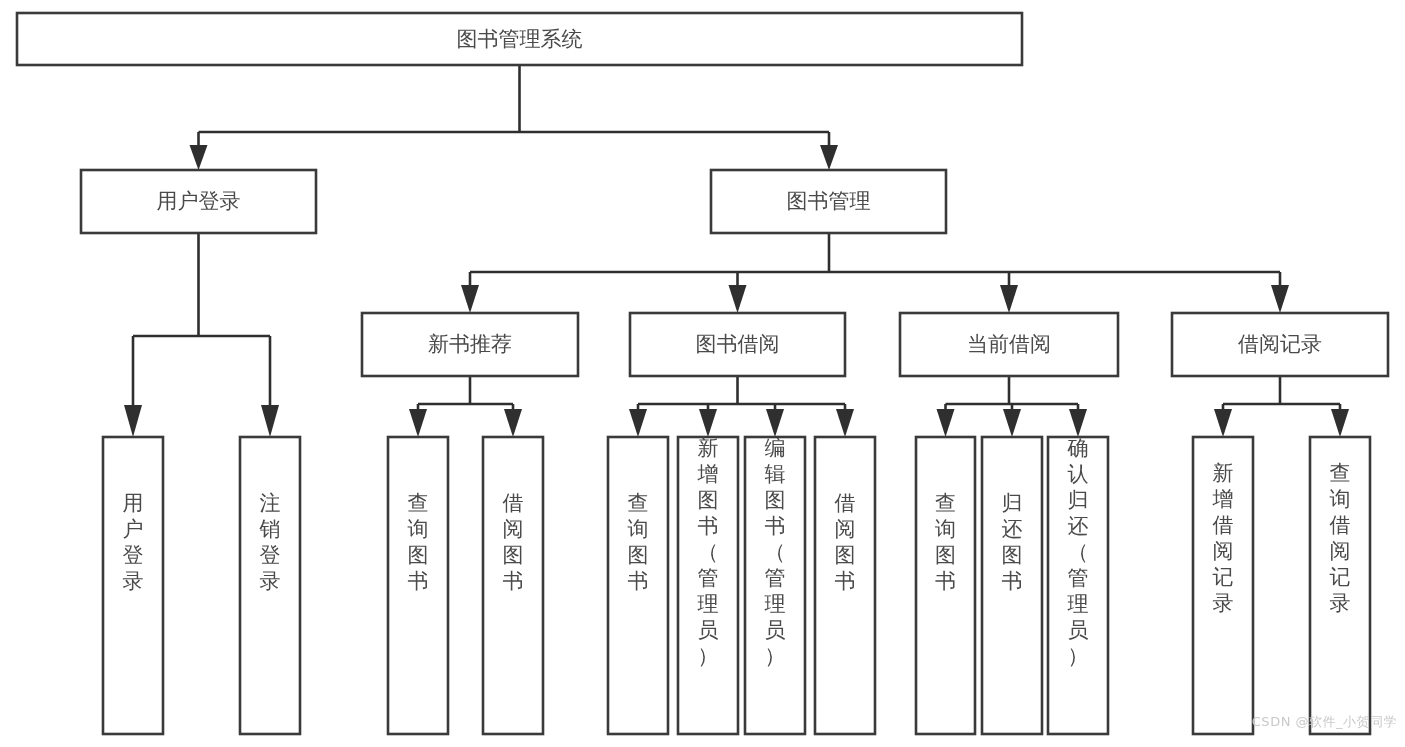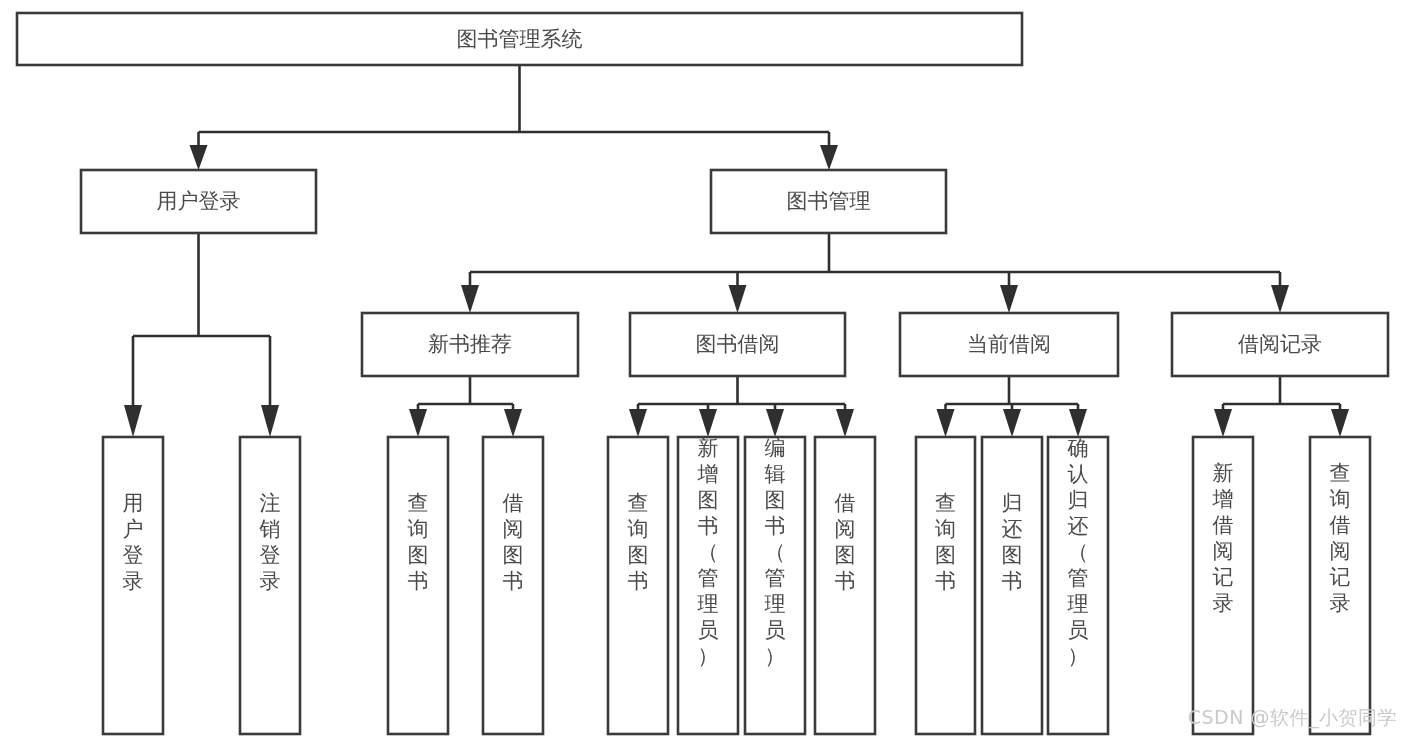--- a/index.html
+++ b/index.html
@@ -52,21 +52,21 @@
     fill: #4a4a4a;
     font-family: "DejaVu Sans", "Liberation Sans", sans-serif;
     font-size: 21px;
     text-anchor: middle;
   }
   .watermark-text {
     position: absolute;
     right: 8px;
     bottom: 7px;
     font-family: "DejaVu Sans", "Liberation Sans", sans-serif;
-    font-size: 19px;
+    font-size: 13px;
     color: #c9c9c9;
     letter-spacing: 0.5px;
     white-space: nowrap;
     user-select: none;
   }
 </style>
 </head>
 <body>
 
 <div id="diagram-root">

